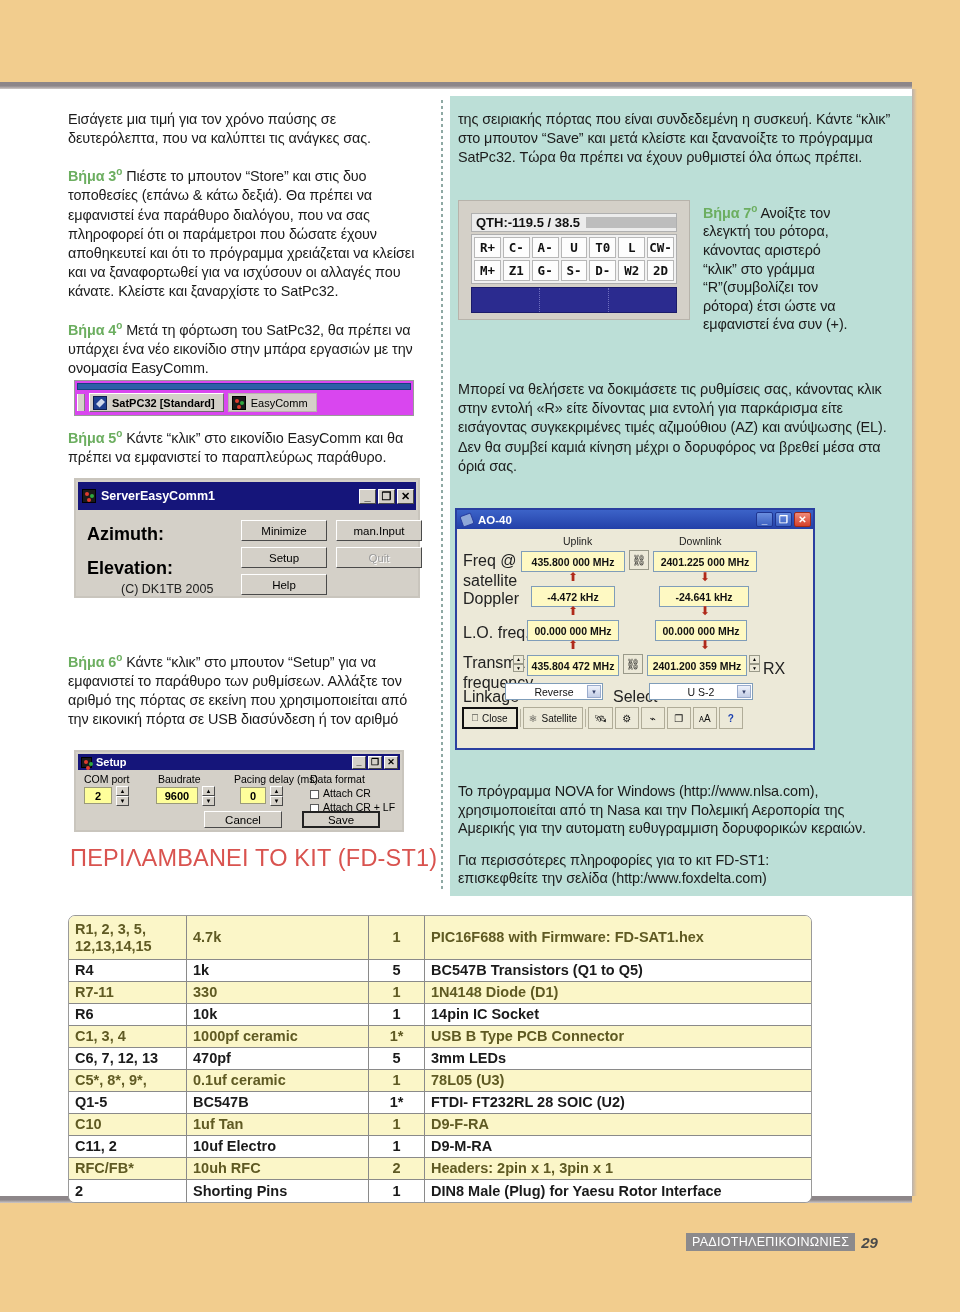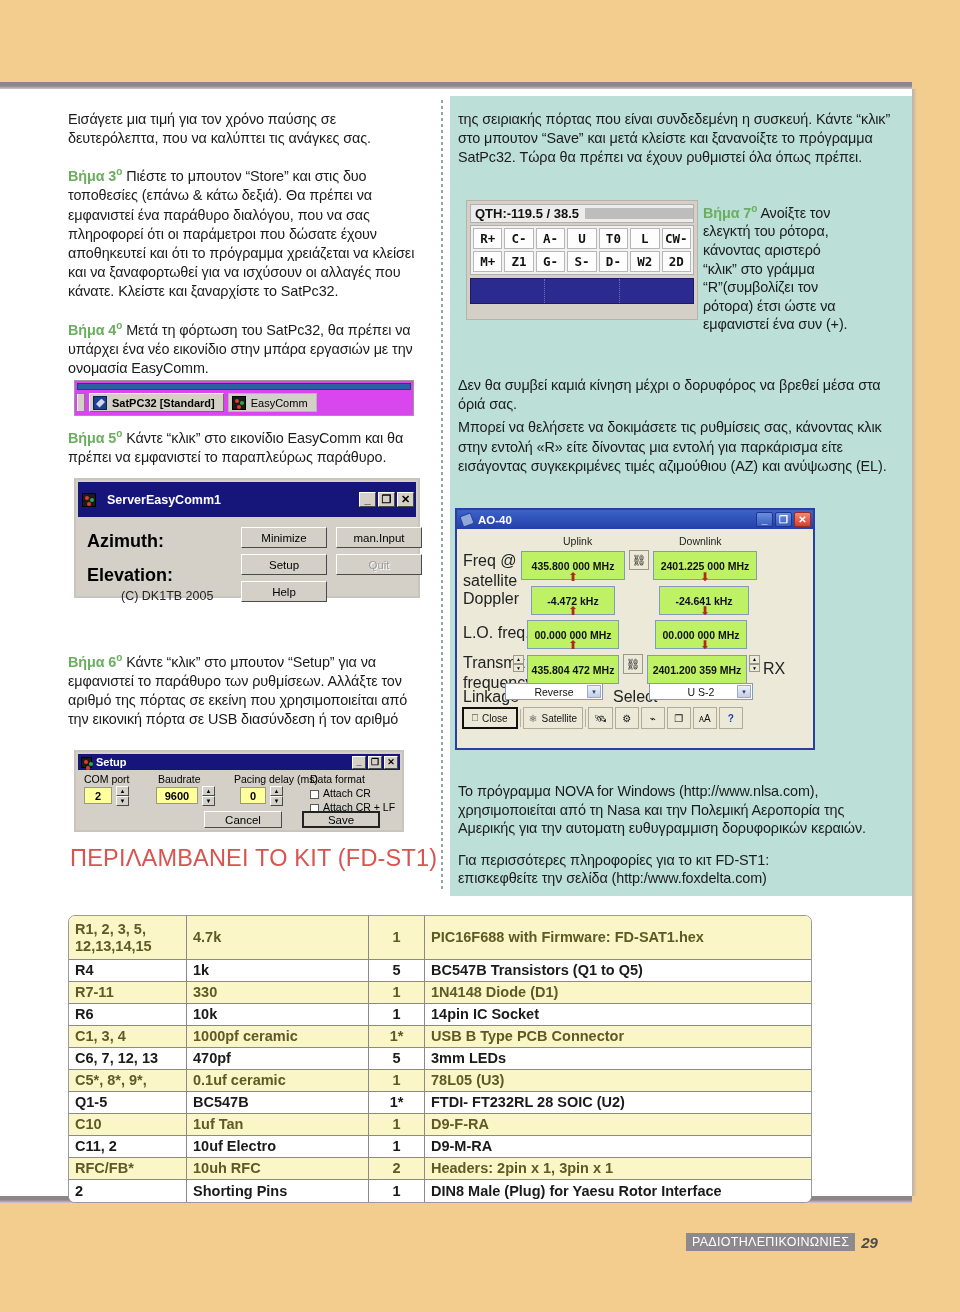--- a/index.html
+++ b/index.html
@@ -60,22 +60,22 @@
      background:#cfd8ea;clip-path:polygon(0 60%,60% 0,100% 40%,40% 100%);}
   .ic-easy{width:14px;height:14px;background:#1a1a1a;border:1px solid #000;position:relative;}
   .ic-easy i{position:absolute;width:4px;height:4px;border-radius:50%;}
   .ic-easy i:nth-child(1){background:#e03b2f;left:2px;top:2px;}
   .ic-easy i:nth-child(2){background:#2fa83f;left:7px;top:4px;}
   .ic-easy i:nth-child(3){background:#e03b2f;left:4px;top:8px;}
 
   
   .sec-win{position:absolute;left:74px;top:478px;width:346px;height:120px;
      background:#d4d0c8;border:2px solid #c9c5bd;padding:2px;}
-  .sec-title{height:35px;background:#15157a;display:flex;align-items:center;padding:0 2px 0 4px;color:#fff;
-     font-size:12.5px;font-weight:bold;gap:6px;}
+  .sec-title{height:28px;background:#15157a;display:flex;align-items:center;padding:0 2px 0 4px;color:#fff;
+     font-size:12.5px;font-weight:bold;}
   .sec-title .ic-easy{margin-right:5px;}
   .sec-title .t{flex:1;}
   .tbtns{display:flex;gap:2px;}
   .tbtn{width:17px;height:15px;background:#d4d0c8;border-top:1px solid #fff;border-left:1px solid #fff;
      border-right:1px solid #4a4a4a;border-bottom:1px solid #4a4a4a;color:#000;font-size:11px;
      display:flex;align-items:center;justify-content:center;line-height:1;}
   .sec-body{position:relative;height:94px;padding:6px 8px 0 8px;}
   .sec-lbl{font-size:18px;font-weight:bold;color:#000;}
   .sec-lbl.l1{position:absolute;left:9px;top:14px;}
   .sec-lbl.l2{position:absolute;left:9px;top:48px;}
@@ -103,21 +103,21 @@
   .spin{width:13px;height:18px;display:flex;flex-direction:column;}
   .spin div{flex:1;background:#d4d0c8;border-top:1px solid #fff;border-left:1px solid #fff;
      border-right:1px solid #4a4a4a;border-bottom:1px solid #4a4a4a;font-size:6px;
      display:flex;align-items:center;justify-content:center;line-height:1;}
   .cbx{width:9px;height:9px;background:#fff;border:1px solid #5a5a5a;display:inline-block;
      vertical-align:middle;margin-right:4px;}
   .sbtn{height:17px;width:78px;}
 
   
   .qth{position:absolute;left:458px;top:200px;width:232px;height:120px;
-     background:#d4d0c8;border:1px solid #b7b3ab;padding:3px;margin-left:8px;}
+     background:#d4d0c8;border:1px solid #b7b3ab;padding:12px;}
   .qth-top{display:flex;align-items:center;height:19px;background:#ececec;border:1px solid #b0b0b0;}
   .qth-top .lbl{font-size:13px;font-weight:bold;padding-left:4px;color:#111;
      font-family:"Liberation Sans",sans-serif;}
   .qth-top .filler{flex:1;margin-left:6px;height:11px;background:#bdbdbd;}
   .qth-grid{margin-top:2px;background:#f1f1f1;border:1px solid #aeaeae;padding:2px;}
   .qrow{display:flex;gap:2px;margin-bottom:2px;}
   .qcell{flex:1;height:21px;background:#fdfdfd;border:1px solid #b7b7b7;
      font-family:"DejaVu Sans Mono",monospace;font-size:12.5px;font-weight:bold;color:#111;
      display:flex;align-items:center;justify-content:center;}
   .qth-blue{margin-top:3px;height:26px;background:#2b2b8f;border:1px solid #1b1b6a;display:flex;}
@@ -131,21 +131,21 @@
   .ao-title .t{flex:1;margin-left:5px;}
   .ao-icon{width:12px;height:12px;background:#8fa8d8;border:1px solid #2a3fa0;border-radius:2px;
      transform:rotate(-20deg);}
   .xp-b{width:17px;height:15px;border-radius:2px;border:1px solid #1f3590;color:#fff;
      font-size:10px;display:flex;align-items:center;justify-content:center;
      background:linear-gradient(to bottom,#6a8ede,#3b5fc0);margin-left:2px;}
   .xp-b.close{background:linear-gradient(to bottom,#f08a7a,#d6402a);border-color:#a02a18;}
   .ao-body{position:relative;padding:4px 6px;height:204px;}
   .ao-hdr{position:absolute;font-size:10.5px;color:#222;}
   .ao-rl{position:absolute;font-size:16px;color:#222;line-height:20px;}
-  .ao-f{position:absolute;height:29px;background:#bef264;border:1px solid #7f9db9;
+  .ao-f{position:absolute;height:21px;background:#fef9c3;border:1px solid #7f9db9;
      font-size:10.5px;font-weight:bold;color:#111;display:flex;align-items:center;justify-content:center;}
   .ao-arrow{position:absolute;width:9px;height:13px;color:#b02a1a;font-size:12px;line-height:13px;
      text-align:center;}
   .ao-link{position:absolute;width:20px;height:20px;background:#ece9d8;border:1px solid #9a9a8a;
      display:flex;align-items:center;justify-content:center;font-size:11px;}
   .ao-spin{position:absolute;width:11px;height:17px;display:flex;flex-direction:column;}
   .ao-spin div{flex:1;background:#ece9d8;border:1px solid #9a9a8a;font-size:5px;
      display:flex;align-items:center;justify-content:center;}
   .ao-sel{position:absolute;height:17px;background:#fff;border:1px solid #7f9db9;display:flex;
      align-items:center;justify-content:center;font-size:10.5px;color:#111;}
@@ -350,22 +350,22 @@
 </div>
 
 <div style="position:absolute;left:703px;top:200px;width:150px">
   <div class="ptxt tight">
     <span class="step">Βήμα 7</span><span class="step step-sup">ο</span>
     <span>Ανοίξτε τον ελεγκτή του ρότορα, κάνοντας αριστερό “κλικ” στο γράμμα “R”(συμβολίζει τον ρότορα) έτσι ώστε να εμφανιστεί ένα συν (+).</span>
   </div>
 </div>
 
 <div style="position:absolute;left:458px;top:376px;width:440px">
+  <div class="ptxt" style="margin-top:4px">Μπορεί να θελήσετε να δοκιμάσετε τις ρυθμίσεις σας, κάνοντας κλικ στην εντολή «R» είτε δίνοντας μια εντολή για παρκάρισμα είτε εισάγοντας συγκεκριμένες τιμές αζιμούθιου (AZ) και ανύψωσης (EL).</div>
   <div class="ptxt">Δεν θα συμβεί καμιά κίνηση μέχρι ο δορυφόρος να βρεθεί μέσα στα όριά σας.</div>
-  <div class="ptxt" style="margin-top:4px">Μπορεί να θελήσετε να δοκιμάσετε τις ρυθμίσεις σας, κάνοντας κλικ στην εντολή «R» είτε δίνοντας μια εντολή για παρκάρισμα είτε εισάγοντας συγκεκριμένες τιμές αζιμούθιου (AZ) και ανύψωσης (EL).</div>
 </div>
 
 <div class="ao">
   <div class="ao-title">
     <span class="ao-icon"></span>
     <span class="t">AO-40</span>
     <span class="xp-b">_</span>
     <span class="xp-b">❐</span>
     <span class="xp-b close">✕</span>
   </div>

